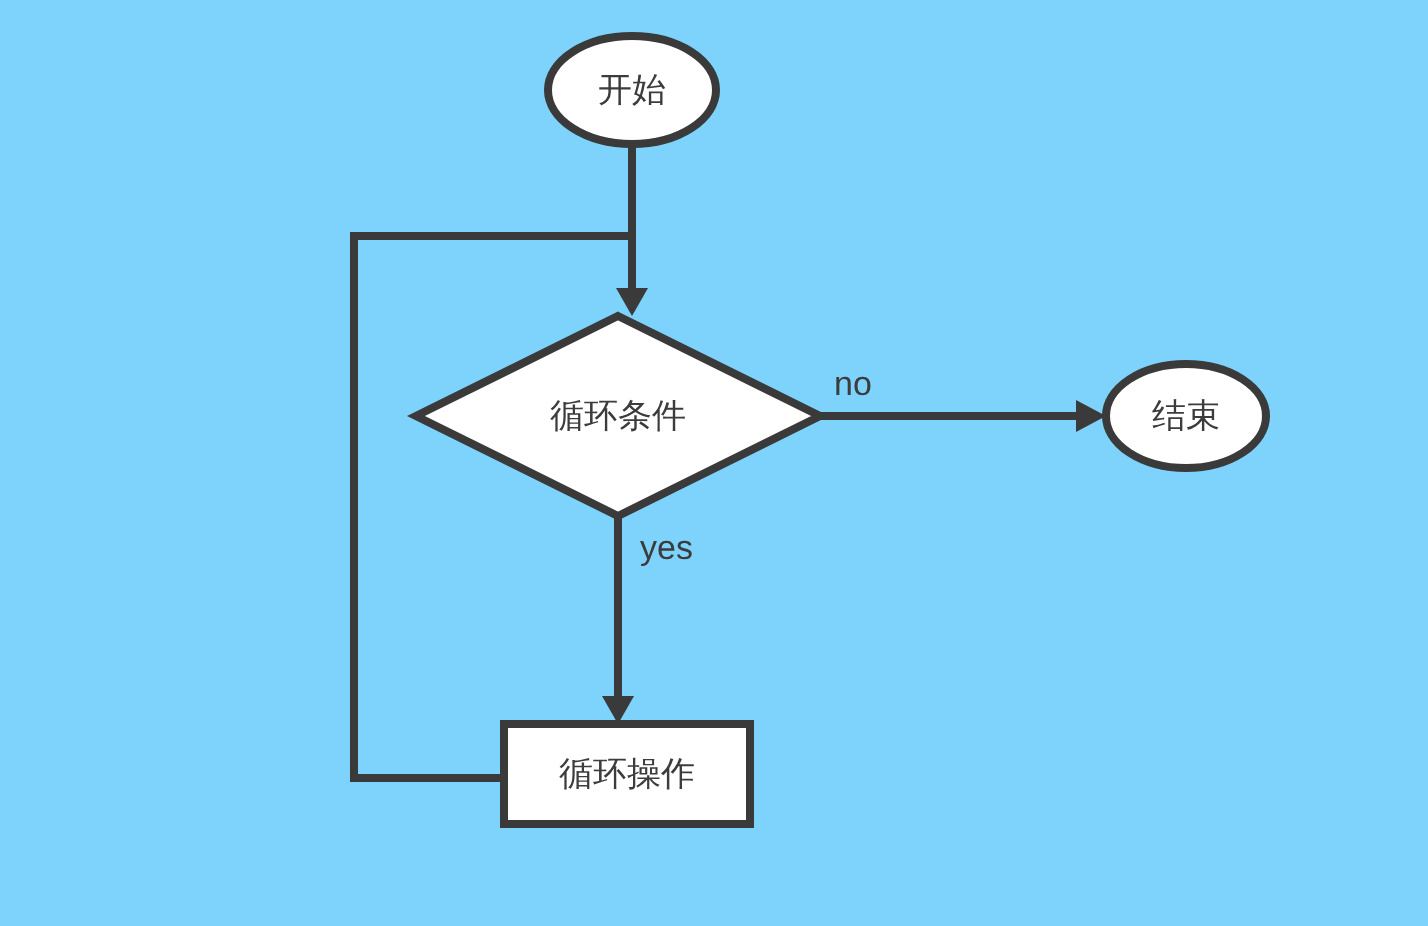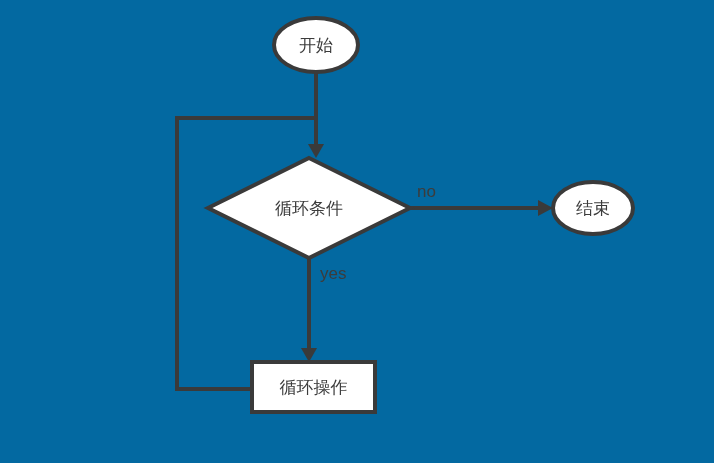--- a/index.html
+++ b/index.html
@@ -7,21 +7,21 @@
     padding: 0;
     background: #ffffff;
   }
   body {
     font-family: "Liberation Sans", "DejaVu Sans", sans-serif;
   }
   #canvas {
     position: relative;
     width: 714px;
     height: 463px;
-    background: #0369a1;
+    background: #7dd3fc;
     overflow: hidden;
   }
   svg.flow {
     display: block;
     width: 714px;
     height: 463px;
   }
   .node-shape {
     fill: #ffffff;
     stroke: #3a3a3a;

